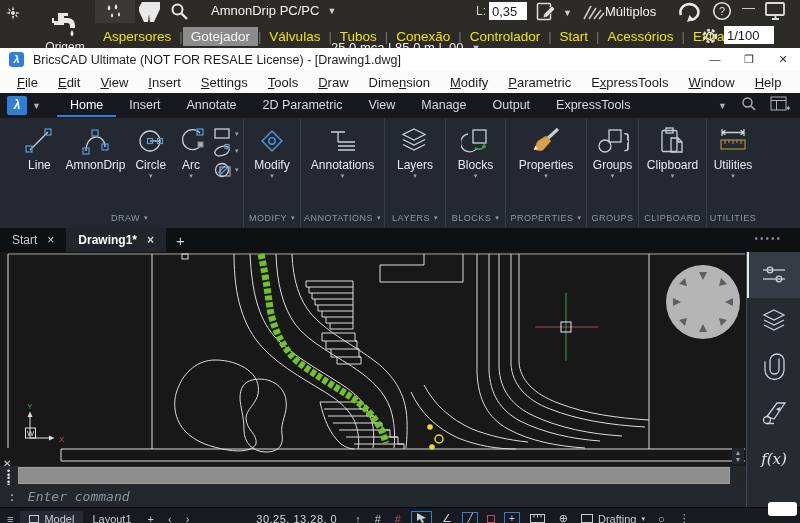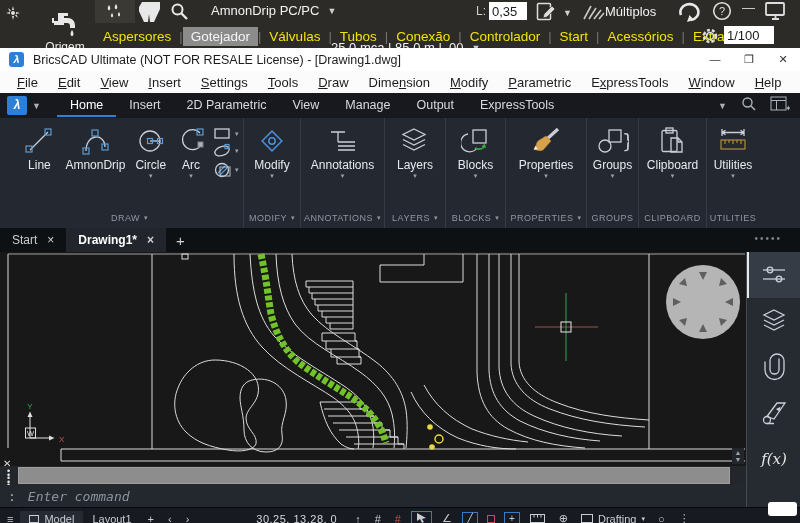--- a/index.html
+++ b/index.html
@@ -269,20 +269,21 @@
       <span class="menu-item"><u>W</u>indow</span>
       <span class="menu-item"><u>H</u>elp</span>
     </div>
 
   <div id="ribbon-tab-row" class="abs">
     <span id="ribbon-logo">λ</span>
     <span id="ribbon-logo-chev">▼</span>
     <div id="ribbon-tabs">
         <span class="rtab active">Home</span>
         <span class="rtab">Insert</span>
+        <span class="rtab">Annotate</span>
         <span class="rtab">2D Parametric</span>
         <span class="rtab">View</span>
         <span class="rtab">Manage</span>
         <span class="rtab">Output</span>
         <span class="rtab">ExpressTools</span>
       </div>
     <div id="rtr-right">
       <span id="rtr-chev">▼</span>
       <span>
         <svg width="15" height="15">

